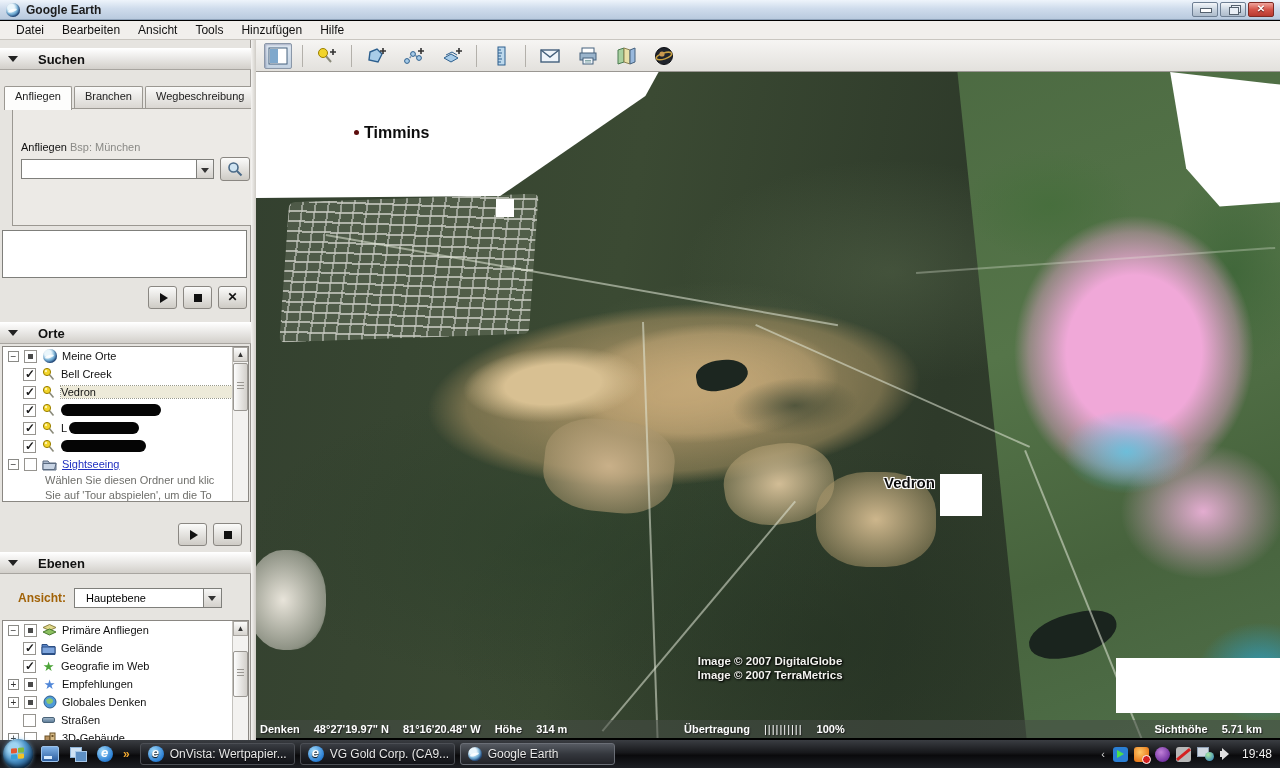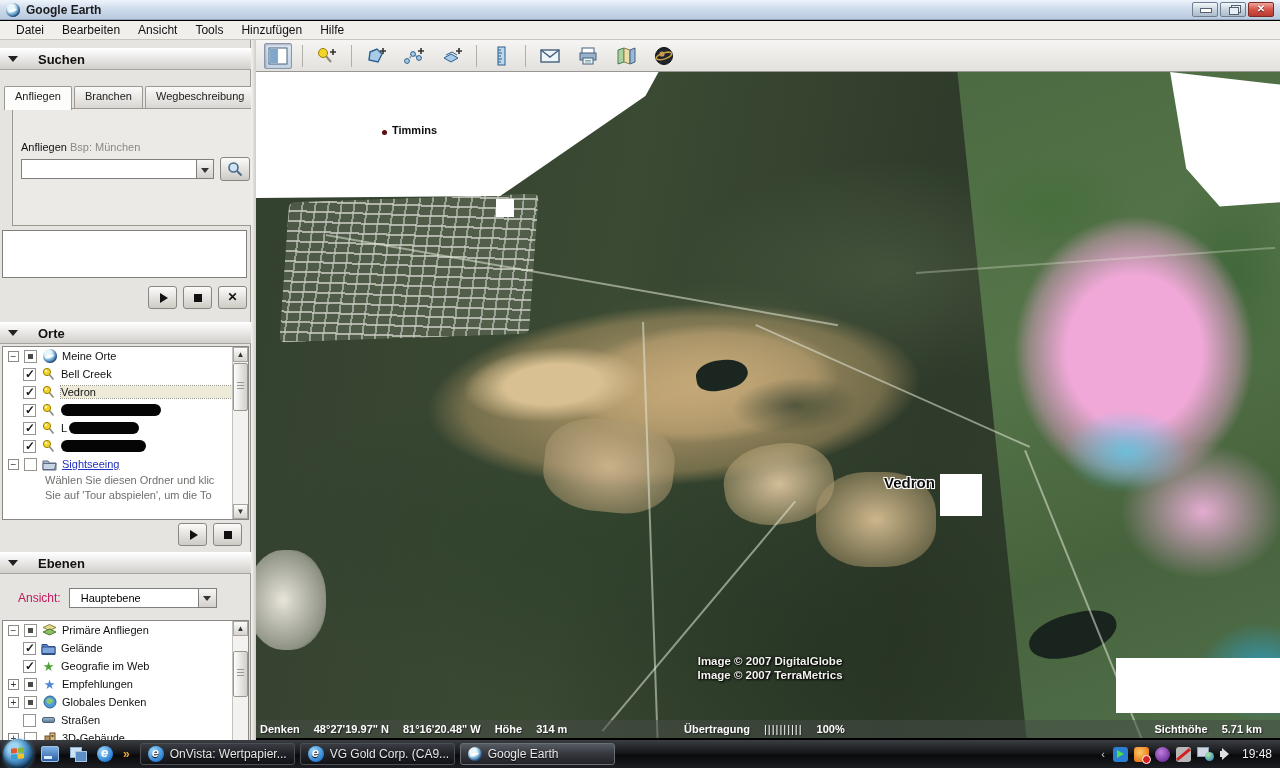--- a/index.html
+++ b/index.html
@@ -56,21 +56,21 @@
   .btnrow{position:absolute;display:flex;gap:6px}
   #search-btnrow{left:148px;top:246px}
   .sqbtn{width:29px;height:23px;border:1px solid #8a8782;border-radius:3px;background:linear-gradient(#fbfbfa,#cecbc5);
     position:relative;color:#111}
   .sqbtn.play::after{content:"";position:absolute;left:11px;top:6px;border-top:5px solid transparent;border-bottom:5px solid transparent;border-left:8px solid #111}
   .sqbtn.stop::after{content:"";position:absolute;left:10px;top:7px;width:8px;height:8px;background:#111}
   .sqbtn.clear::after{content:"✕";position:absolute;left:0;right:0;top:3px;text-align:center;font-size:12px;font-weight:bold}
 
   
   #places-head{top:282px}
-  #places-tree{position:absolute;left:2px;top:306px;width:247px;height:174px;background:#fff;border:1px solid #8a8782;overflow:hidden}
+  #places-tree{position:absolute;left:2px;top:306px;width:247px;height:156px;background:#fff;border:1px solid #8a8782;overflow:hidden}
   .trow{height:18px;display:flex;align-items:center;gap:5px;padding-left:5px;font-size:11px;color:#111;white-space:nowrap}
   .indent1{padding-left:20px}
   .exp{flex:0 0 auto;width:11px;height:11px;border:1px solid #8a8a86;background:#fff;position:relative}
   .exp::before,.exp::after{position:absolute;left:0;right:0;text-align:center;top:-1px;font-size:10px;line-height:11px;color:#333}
   .exp.minus::after{content:"−"}
   .exp.plus::after{content:"+"}
   .cb{flex:0 0 auto;width:13px;height:13px;border:1px solid #96948f;background:#fff;position:relative}
   .cb.checked::after{content:"✓";position:absolute;left:1px;top:-2px;font-size:12px;color:#1a1a1a;font-weight:bold}
   .cb.partial::after{content:"";position:absolute;inset:3px;background:#4a4a4a}
   .ticon{flex:0 0 auto;width:15px;height:15px;display:flex;align-items:center;justify-content:center}
@@ -82,21 +82,21 @@
   .vscroll{position:absolute;right:0;top:0;width:16px;background:#f3f2f0;border-left:1px solid #c4c2bd}
   .varrow{position:absolute;left:0;width:15px;height:15px;background:linear-gradient(#fcfcfb,#d6d3ce);border:1px solid #a8a5a0;color:#333;
     font-size:8px;text-align:center;line-height:14px}
   .vthumb{position:absolute;left:0;width:15px;background:linear-gradient(90deg,#fdfdfd,#d2cfca);border:1px solid #9a9792;border-radius:2px}
   .vthumb::after{content:"";position:absolute;left:3px;right:3px;top:45%;border-top:1px solid #9a9792;box-shadow:0 3px 0 #9a9792,0 -3px 0 #9a9792}
   #places-btnrow{left:178px;top:483px}
 
   
   #layers-head{top:512px}
   #ansicht-row{position:absolute;left:0;top:544px;width:251px;height:28px;display:flex;align-items:center;gap:8px;padding-left:18px}
-  #ansicht-label{font-size:12px;font-weight:normal;color:#be185d}
+  #ansicht-label{font-size:12px;font-weight:bold;color:#a16207}
   #ansicht-select{width:148px;height:20px;border:1px solid #7f7f7b;background:#fff;display:flex;align-items:center;justify-content:space-between;font-size:11px;padding-left:11px}
   #ansicht-select .dropbtn{width:18px;height:18px;background:linear-gradient(#f6f6f5,#d4d1cc);border-left:1px solid #7f7f7b;position:relative}
   #ansicht-select .dropbtn::after{content:"";position:absolute;left:4px;top:7px;border-left:4px solid transparent;border-right:4px solid transparent;border-top:5px solid #333}
   #layers-tree{position:absolute;left:2px;top:580px;width:247px;height:158px;background:#fff;border:1px solid #8a8782;overflow:hidden}
 
   .star{font-size:13px;line-height:13px}
   .road-ic{width:13px;height:6px;border-radius:2px;background:linear-gradient(#9db4c8,#5f7e9a);border:1px solid #4a6378}
 
   
   #toolbar{position:absolute;left:256px;top:40px;width:1024px;height:32px;background:linear-gradient(#f6f5f3,#e3e1dd);
@@ -148,21 +148,21 @@
   .lake2{position:absolute;left:772px;top:542px;width:90px;height:42px;background:#1a241e;border-radius:55% 45% 60% 50%;transform:rotate(-14deg)}
   .road{position:absolute;height:2px;background:rgba(225,232,215,.55);transform-origin:0 0}
   .r1{left:70px;top:162px;width:520px;transform:rotate(10deg)}
   .r2{left:500px;top:252px;width:300px;transform:rotate(24deg)}
   .r3{left:770px;top:378px;width:330px;transform:rotate(68deg)}
   .r4{left:388px;top:250px;width:420px;transform:rotate(88deg)}
   .r5{left:540px;top:430px;width:300px;transform:rotate(130deg)}
   .r6{left:660px;top:200px;width:360px;transform:rotate(-4deg);opacity:.6}
   .maplabel{position:absolute;font-weight:bold;color:#0d0d0d;
     text-shadow:-1px -1px 0 #fff,1px -1px 0 #fff,-1px 1px 0 #fff,1px 1px 0 #fff,0 0 2px #fff}
-  #lbl-timmins{left:136px;top:52px;font-size:11px}
+  #lbl-timmins{left:108px;top:52px;font-size:16px}
   #lbl-timmins .dot{position:absolute;left:-10px;top:6px;width:5px;height:5px;border-radius:50%;background:#5c0d0d;box-shadow:0 0 0 1px rgba(255,255,255,.8)}
   #lbl-vedron{left:628px;top:402px;font-size:15px}
   .censor{position:absolute;background:#fff}
   #censor-top{left:240px;top:127px;width:18px;height:18px}
   #censor-vedron{left:684px;top:402px;width:42px;height:42px}
   #censor-br{left:860px;top:586px;width:164px;height:55px}
   #copyright{position:absolute;left:354px;top:582px;width:320px;text-align:center;font-size:11.5px;font-weight:bold;color:#f2f2ee;
     text-shadow:0 0 3px #000,1px 1px 2px #000;line-height:14px}
   #statusbar{position:absolute;left:0;top:648px;width:1024px;height:18px;background:rgba(70,76,70,.55);
     display:flex;align-items:center;font-size:11px;font-weight:bold;color:#fff;text-shadow:1px 1px 1px #222;white-space:nowrap}

